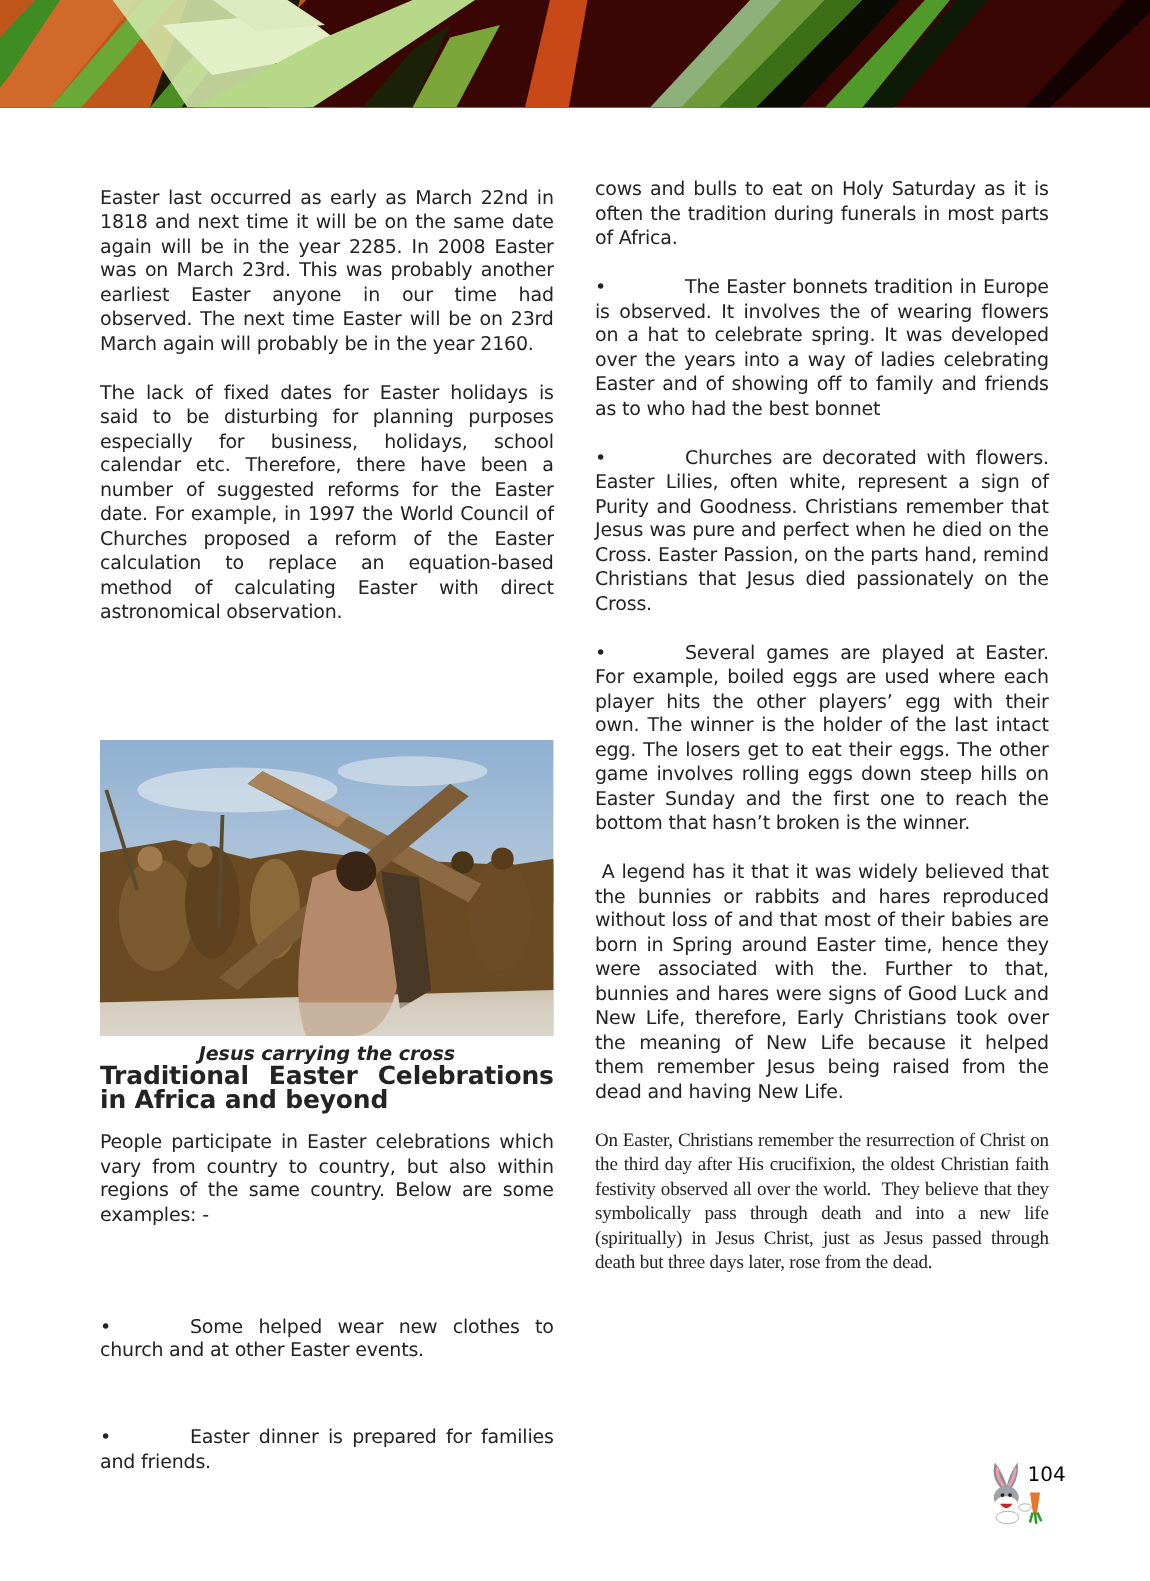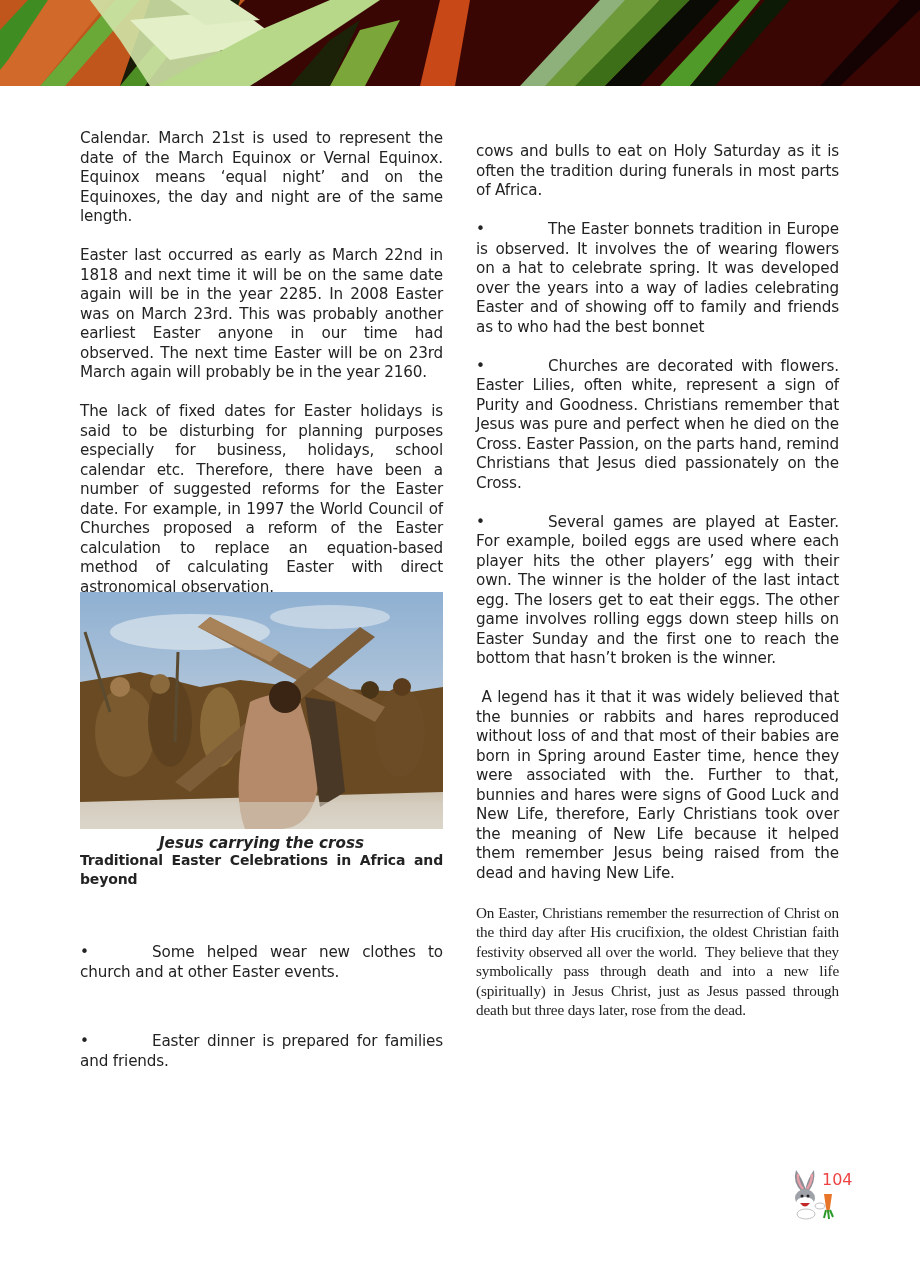--- a/index.html
+++ b/index.html
@@ -10,23 +10,23 @@
     .col-left { left: 80px; }
     .col-right { left: 476px; margin-top: 13px; }
     .col p { margin: 0; }
     .gap { height: 19.5px; }
     .bullet-line { text-align: justify; }
     .bullet { display: inline-block; width: 72px; }
     .h { font-weight: bold; margin: 0; line-height: 19.5px; }
     .photo { position: absolute; left: 80px; top: 592px; width: 363px; height: 237px; overflow: hidden; }
     .caption { position: absolute; left: 80px; top: 834px; width: 363px; text-align: center; font-weight: bold; font-size: 15.2px; line-height: 18px; font-style: italic; }
     .left-lower { position: absolute; left: 80px; top: 851px; width: 363px; font-size: 15.2px; line-height: 19.5px; text-align: justify; letter-spacing: -0.15px; }
-    .left-lower .h { font-size: 14px; line-height: 19px; }
+    .left-lower .h { font-size: 20px; line-height: 19px; }
     .page-number-area { position: absolute; left: 790px; top: 1168px; width: 70px; height: 50px; }
-    .page-number { position: absolute; left: 32px; top: 2px; font-size: 16px; color: #ef4444; }
+    .page-number { position: absolute; left: 32px; top: 2px; font-size: 16px; color: #000000; }
     .rabbit { position: absolute; left: 0; top: 0; }
   </style>
 </head>
 <body>
 
 <div class="banner">
   <svg width="920" height="86" viewBox="0 0 920 86">
     <rect x="0" y="0" width="920" height="86" fill="#3a0604"></rect>
 
     <polygon points="0,0 245,0 160,86 0,86" fill="#c0561c"></polygon>
@@ -51,21 +51,20 @@
     <polygon points="545,86 625,0 660,0 580,86" fill="#6f9a3a"></polygon>
     <polygon points="575,86 660,0 690,0 605,86" fill="#3d6e18"></polygon>
     <polygon points="605,86 690,0 720,0 640,86" fill="#0b0b05"></polygon>
     <polygon points="660,86 740,0 760,0 690,86" fill="#4f9a28"></polygon>
     <polygon points="690,86 765,0 790,0 715,86" fill="#0d1a05"></polygon>
     <polygon points="820,86 900,0 920,0 920,10 840,86" fill="#150303"></polygon>
   </svg>
 </div>
 
 <div class="col col-left">
-  <p>Calendar. March 21st is used to represent the date of the March Equinox or Vernal Equinox. Equinox means ‘equal night’ and on the Equinoxes, the day and night are of the same length.</p>
   <div class="gap"></div>
   <p>Easter last occurred as early as March 22nd in 1818 and next time it will be on the same date again will be in the year 2285. In 2008 Easter was on March 23rd. This was probably another earliest Easter anyone in our time had observed. The next time Easter will be on 23rd March again will probably be in the year 2160.</p>
   <div class="gap"></div>
   <p>The lack of fixed dates for Easter holidays is said to be disturbing for planning purposes especially for business, holidays, school calendar etc. Therefore, there have been a number of suggested reforms for the Easter date. For example, in 1997 the World Council of Churches proposed a reform of the Easter calculation to replace an equation-based method of calculating Easter with direct astronomical observation.</p>
 </div>
 
 <div class="photo">
   <svg width="363" height="237" viewBox="0 0 363 237">
     <defs>
       <linearGradient id="sky" x1="0" y1="0" x2="0" y2="1">
@@ -105,20 +104,21 @@
     <path d="M225,105 L255,110 L265,200 L240,215 Z" fill="#4a3826"></path>
 
     <rect x="0" y="210" width="363" height="27" fill="#d6cfc2" opacity="0.6"></rect>
   </svg>
 </div>
 
 <div class="caption">Jesus carrying the cross</div>
 
 <div class="left-lower">
   <p class="h">Traditional Easter Celebrations in Africa and beyond</p>
+  <p>People participate in Easter celebrations which vary from country to country, but also within regions of the same country. Below are some examples: -</p>
   <div class="gap"></div>
   <div class="gap"></div>
   <p class="bullet-line"><span class="bullet">•</span><span>Some helped wear new clothes to church and at other Easter events.</span></p>
   <div class="gap"></div>
   <p class="bullet-line"><span class="bullet">•</span><span>Easter dinner is prepared for families and friends.</span></p>
 
 </div>
 
 <div class="col col-right">
   <p>cows and bulls to eat on Holy Saturday as it is often the tradition during funerals in most parts of Africa.</p>

